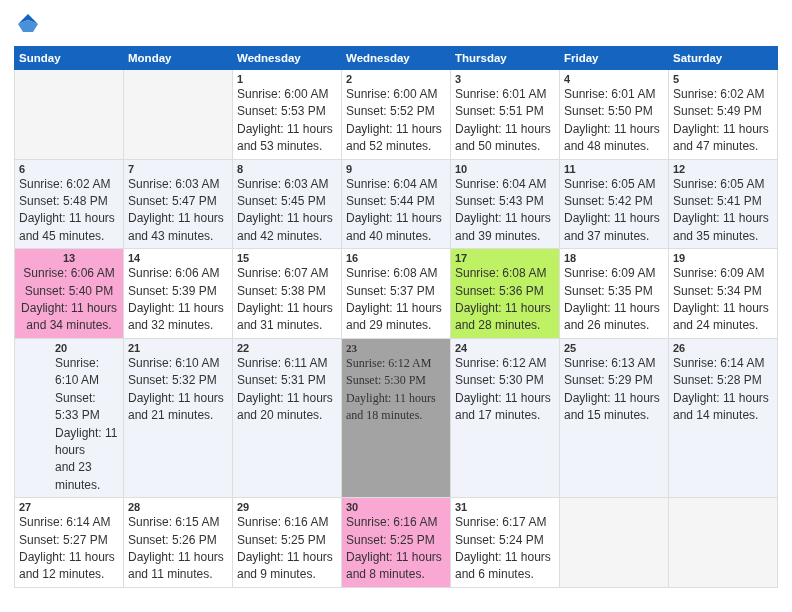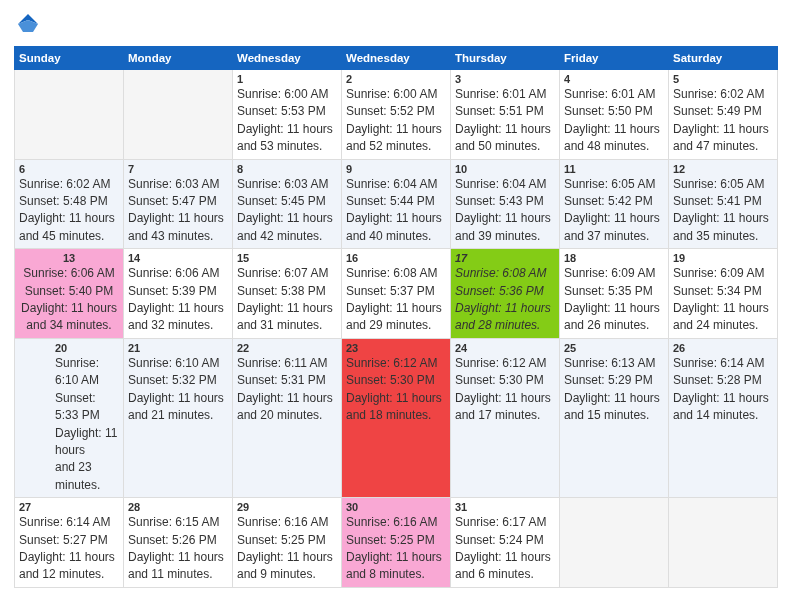--- a/index.html
+++ b/index.html
@@ -200,21 +200,21 @@
             <div class="day-info">Sunrise: 6:06 AM<br>Sunset: 5:39 PM<br>Daylight: 11 hours<br>and 32 minutes.</div>
           </td>
           <td style="background: rgb(255, 255, 255);">
             <span class="day-num">15</span>
             <div class="day-info">Sunrise: 6:07 AM<br>Sunset: 5:38 PM<br>Daylight: 11 hours<br>and 31 minutes.</div>
           </td>
           <td style="background: rgb(255, 255, 255);">
             <span class="day-num">16</span>
             <div class="day-info">Sunrise: 6:08 AM<br>Sunset: 5:37 PM<br>Daylight: 11 hours<br>and 29 minutes.</div>
           </td>
-          <td style="background: #84cc16; font-style: italic;">
+          <td style="background: #bef264;">
             <span class="day-num">17</span>
             <div class="day-info">Sunrise: 6:08 AM<br>Sunset: 5:36 PM<br>Daylight: 11 hours<br>and 28 minutes.</div>
           </td>
           <td style="background: rgb(255, 255, 255);">
             <span class="day-num">18</span>
             <div class="day-info">Sunrise: 6:09 AM<br>Sunset: 5:35 PM<br>Daylight: 11 hours<br>and 26 minutes.</div>
           </td>
           <td style="background: rgb(255, 255, 255);">
             <span class="day-num">19</span>
             <div class="day-info">Sunrise: 6:09 AM<br>Sunset: 5:34 PM<br>Daylight: 11 hours<br>and 24 minutes.</div>
@@ -226,21 +226,21 @@
             <div class="day-info">Sunrise: 6:10 AM<br>Sunset: 5:33 PM<br>Daylight: 11 hours<br>and 23 minutes.</div>
           </td>
           <td style="background: rgb(240, 244, 250);">
             <span class="day-num">21</span>
             <div class="day-info">Sunrise: 6:10 AM<br>Sunset: 5:32 PM<br>Daylight: 11 hours<br>and 21 minutes.</div>
           </td>
           <td style="background: rgb(240, 244, 250);">
             <span class="day-num">22</span>
             <div class="day-info">Sunrise: 6:11 AM<br>Sunset: 5:31 PM<br>Daylight: 11 hours<br>and 20 minutes.</div>
           </td>
-          <td style="background: #ef4444;">
+          <td style="background: #a3a3a3; font-family: Liberation Serif, serif;">
             <span class="day-num">23</span>
             <div class="day-info">Sunrise: 6:12 AM<br>Sunset: 5:30 PM<br>Daylight: 11 hours<br>and 18 minutes.</div>
           </td>
           <td style="background: rgb(240, 244, 250);">
             <span class="day-num">24</span>
             <div class="day-info">Sunrise: 6:12 AM<br>Sunset: 5:30 PM<br>Daylight: 11 hours<br>and 17 minutes.</div>
           </td>
           <td style="background: rgb(240, 244, 250);">
             <span class="day-num">25</span>
             <div class="day-info">Sunrise: 6:13 AM<br>Sunset: 5:29 PM<br>Daylight: 11 hours<br>and 15 minutes.</div>

